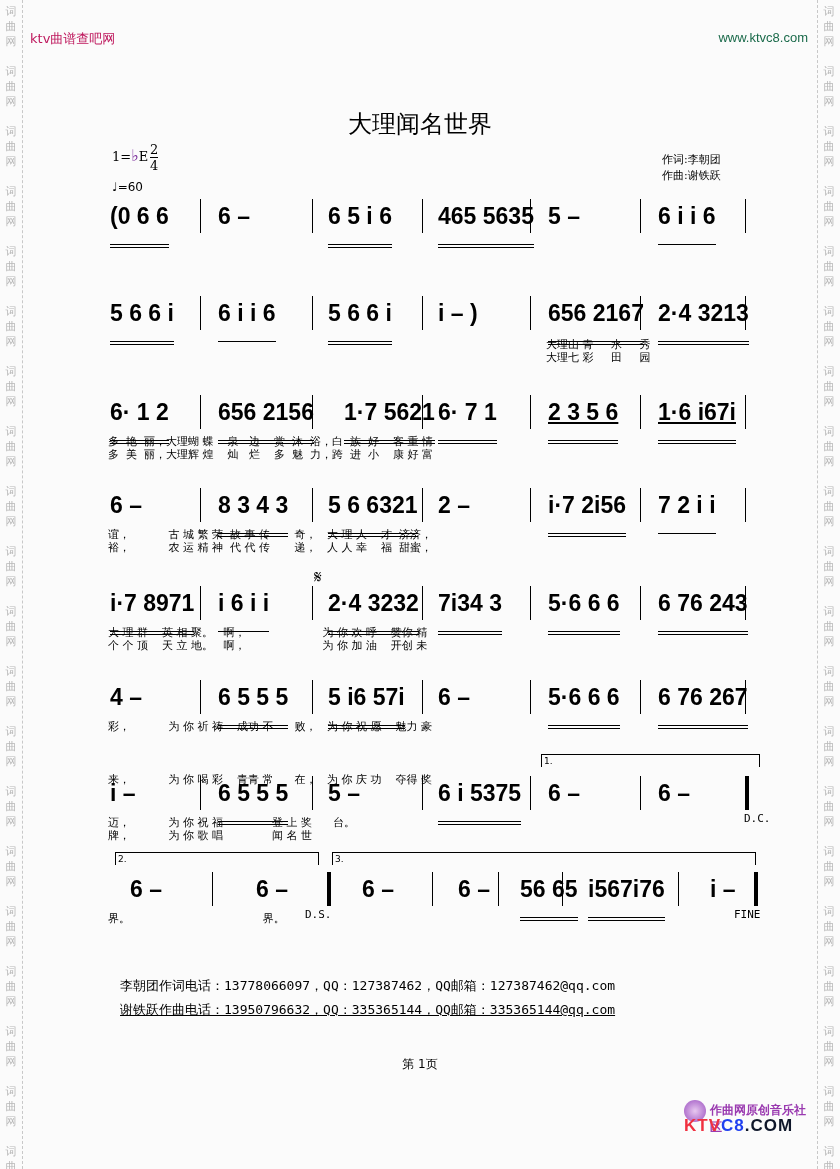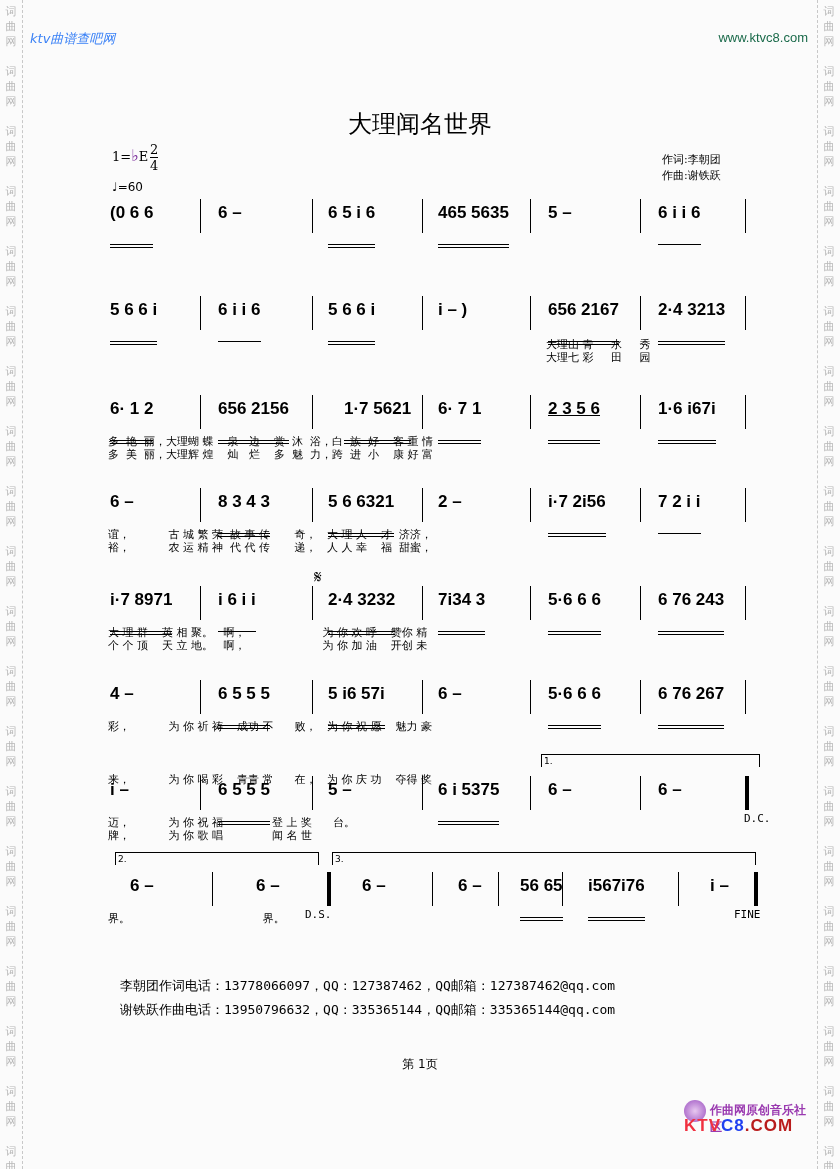--- a/index.html
+++ b/index.html
@@ -2,30 +2,30 @@
 <html><head>
 <meta charset="utf-8">
 <style>
   html, body { margin:0; padding:0; }
   body { width:840px; height:1169px; background:#fbfbfb; position:relative; overflow:hidden;
          font-family:"DejaVu Sans", sans-serif; color:#000; }
   .side { position:absolute; top:0; width:22px; height:1169px; }
   .side.left { left:0; border-right:1px dashed #c8c8c8; }
   .side.right { right:0; border-left:1px dashed #c8c8c8; }
   .side .wm { position:absolute; left:3px; font-size:11px; color:#b8b8b8; line-height:15px; width:16px; text-align:center; }
-  .site-l { position:absolute; left:30px; top:30px; font-size:13px; color:#3b82f6;font-style:italic; }
+  .site-l { position:absolute; left:30px; top:30px; font-size:13px; color:#be185d; }
   .site-r { position:absolute; right:32px; top:30px; font-size:13px; color:#1a6a4a; font-family:"Liberation Sans", sans-serif; }
   .title { position:absolute; left:0; width:840px; top:108px; text-align:center; font-size:24px; font-family:"DejaVu Serif", serif; }
   .key { position:absolute; left:112px; top:146px; font-size:13px; font-family:"DejaVu Serif", serif; }
   .key .flat { color:#7a2a9a; font-size:16px; }
   .frac { position:absolute; left:150px; top:142px; font-size:13px; text-align:center; line-height:15px; font-family:"DejaVu Serif", serif; }
   .tempo { position:absolute; left:112px; top:180px; font-size:12px; }
   .credits { position:absolute; left:662px; top:152px; font-size:11px; line-height:16px; }
   .row { position:absolute; left:100px; width:670px; height:40px; }
-  .m { position:absolute; top:0; height:40px; font-family:"Liberation Sans", sans-serif; font-weight:bold; font-size:17px; white-space:nowrap; }
+  .m { position:absolute; top:0; height:40px; font-family:"Liberation Sans", sans-serif; font-weight:bold; font-size:23px; white-space:nowrap; }
   .bar { position:absolute; width:1px; height:34px; background:#000; top:-4px; }
   .dbar { position:absolute; width:4px; height:34px; border-left:1px solid #000; border-right:3px solid #000; top:-4px; box-sizing:border-box; }
   .u1 { border-bottom:1.5px solid #000; padding-bottom:1px; }
   .u2 { border-bottom:4px double #000; padding-bottom:1px; }
   .lyr { position:absolute; left:100px; width:670px; font-size:11px; line-height:13px; white-space:pre; font-family:"DejaVu Sans", sans-serif; }
   .mark { position:absolute; font-size:11px; font-family:"DejaVu Sans Mono", monospace; }
   .volta { position:absolute; height:12px; border-top:1px solid #000; border-left:1px solid #000; border-right:1px solid #000; font-size:9px; padding-left:2px; line-height:12px; }
   .contact { position:absolute; left:120px; font-size:13px; font-family:"DejaVu Sans Mono", monospace; }
   .page { position:absolute; left:0; width:840px; top:1056px; text-align:center; font-size:12px; }
   .logo { position:absolute; left:684px; top:1100px; width:130px; height:40px; }
@@ -129,21 +129,21 @@
       <div class="bar" style="left: 645px;"></div>
     </div>
     <div class="lyr" style="top: 338px; left: 546px;">大理山 青     水     秀</div>
     <div class="lyr" style="top: 351px; left: 546px;">大理七 彩     田     园</div>
     <div class="row" style="top: 399px;">
       <span class="m u2" style="left: 10px;">6· 1  2</span>
       <span class="m u2" style="left: 118px;">656 2156</span>
       <span class="m u2" style="left: 244px;">1·7 5621</span>
       <span class="m u2" style="left: 338px;">6· 7  1</span>
       <span class="m u2" style="left: 448px; text-decoration: underline;">2 3 5 6</span>
-      <span class="m u2" style="left: 558px;">1·6 i67i</span>
+      <span class="m u2" style="left: 558px; text-decoration: underline;">1·6 i67i</span>
       <div class="bar" style="left: 100px;"></div>
       <div class="bar" style="left: 212px;"></div>
       <div class="bar" style="left: 322px;"></div>
       <div class="bar" style="left: 430px;"></div>
       <div class="bar" style="left: 540px;"></div>
       <div class="bar" style="left: 645px;"></div>
     </div>
     <div class="lyr" style="top: 435px; left: 108px;">多  艳  丽，大理蝴 蝶    泉   边    赏  沐  浴，白  族  好    客 重 情</div>
     <div class="lyr" style="top: 448px; left: 108px;">多  美  丽，大理辉 煌    灿   烂    多  魅  力，跨  进  小    康 好 富</div>
     <div class="row" style="top: 492px;">
@@ -230,21 +230,21 @@
       <div class="volta" style="left: 15px; top: -24px; width: 200px;">2.</div>
       <div class="volta" style="left: 232px; top: -24px; width: 420px;">3.</div>
       <div class="mark" style="left: 205px; top: 32px;">D.S.</div>
       <div class="mark" style="left: 634px; top: 32px;">FINE</div>
     </div>
     <div class="lyr" style="top: 912px; left: 108px;">界。                                      界。</div>
     <div style="position: absolute; left: 314px; top: 566px; font-size: 18px;">𝄋</div>
   </div>
 
 <div class="contact" style="top:977px;">李朝团作词电话：13778066097，QQ：127387462，QQ邮箱：127387462@qq.com</div>
-<div class="contact" style="top:1001px;">谢铁跃作曲电话：13950796632，QQ：335365144，QQ邮箱：335365144@qq.com</div>
+<div class="contact" style="top:1001px;text-decoration:underline;">谢铁跃作曲电话：13950796632，QQ：335365144，QQ邮箱：335365144@qq.com</div>
 
 <div class="page">第 1页</div>
 
 <div class="logo">
   <div class="ball"></div>
   <div class="t1">作曲网原创音乐社区</div>
-  <div class="t2"><span style="color:#f03040">KTV</span><span style="color:#2040f0">C8</span><span style="color:#b91c1c">.COM</span></div>
+  <div class="t2"><span style="color:#f03040">KTV</span><span style="color:#2040f0">C8</span><span style="color:#0f172a">.COM</span></div>
 </div>
 
 </body></html>

